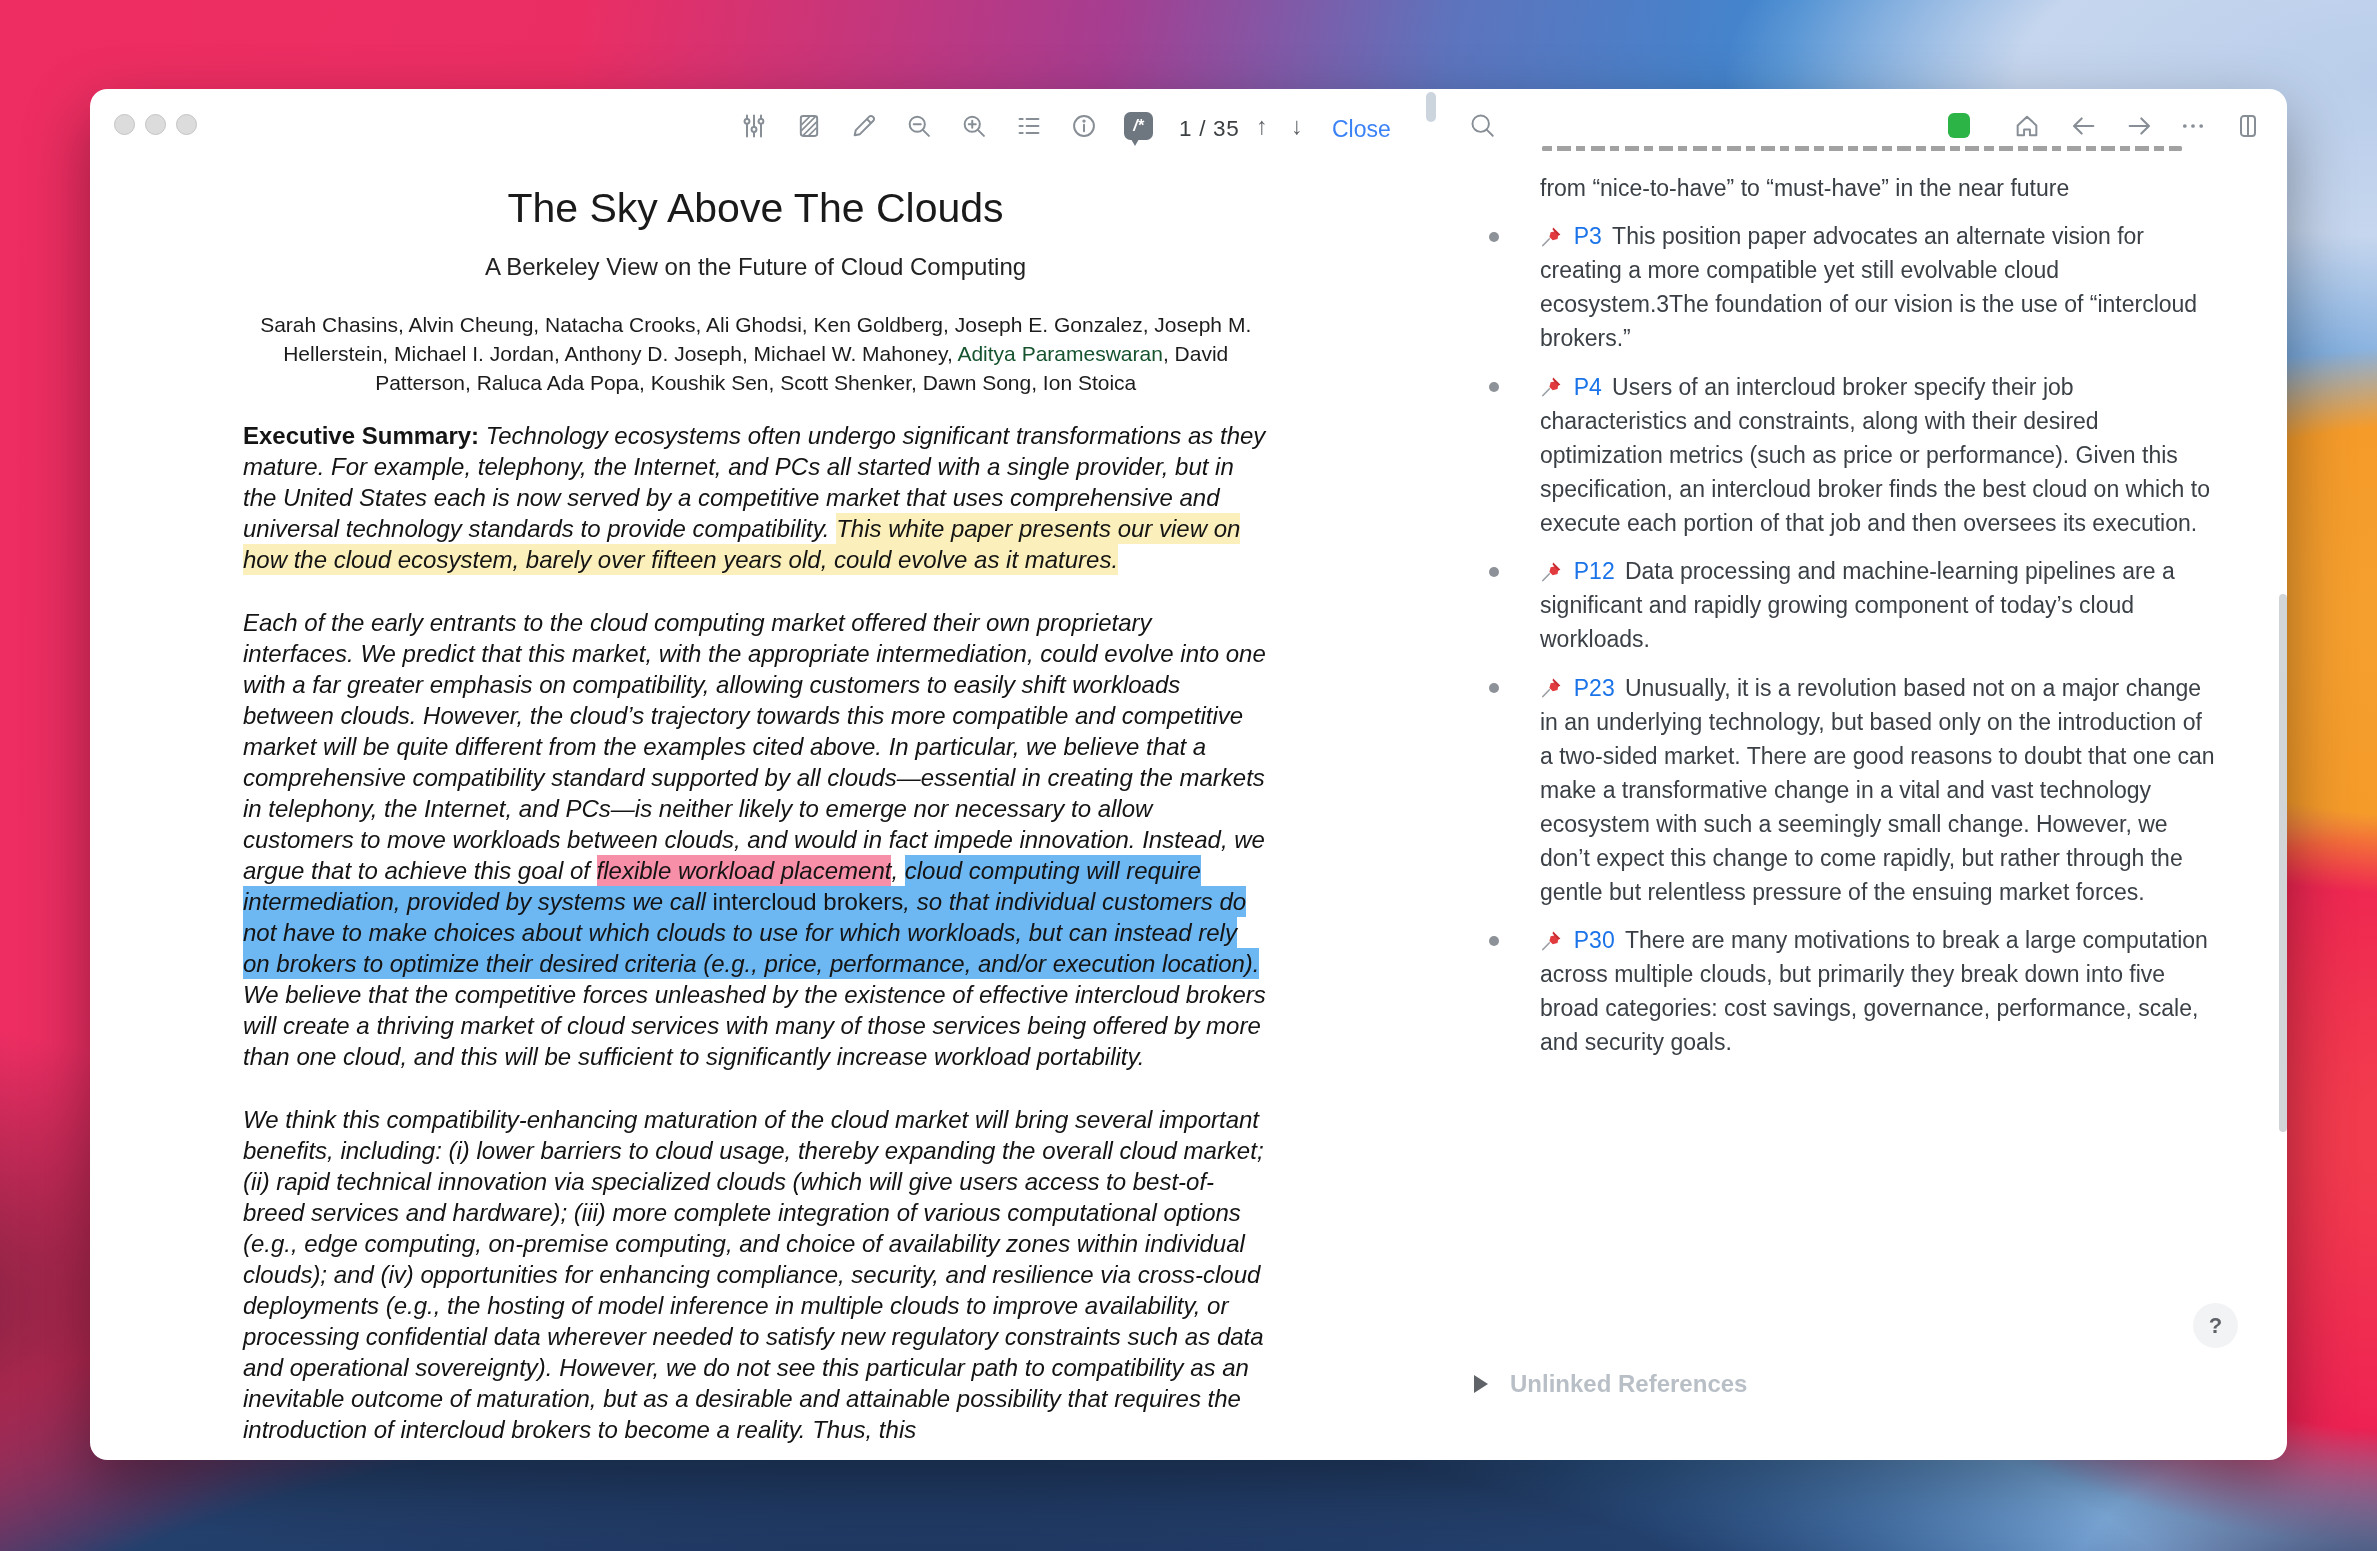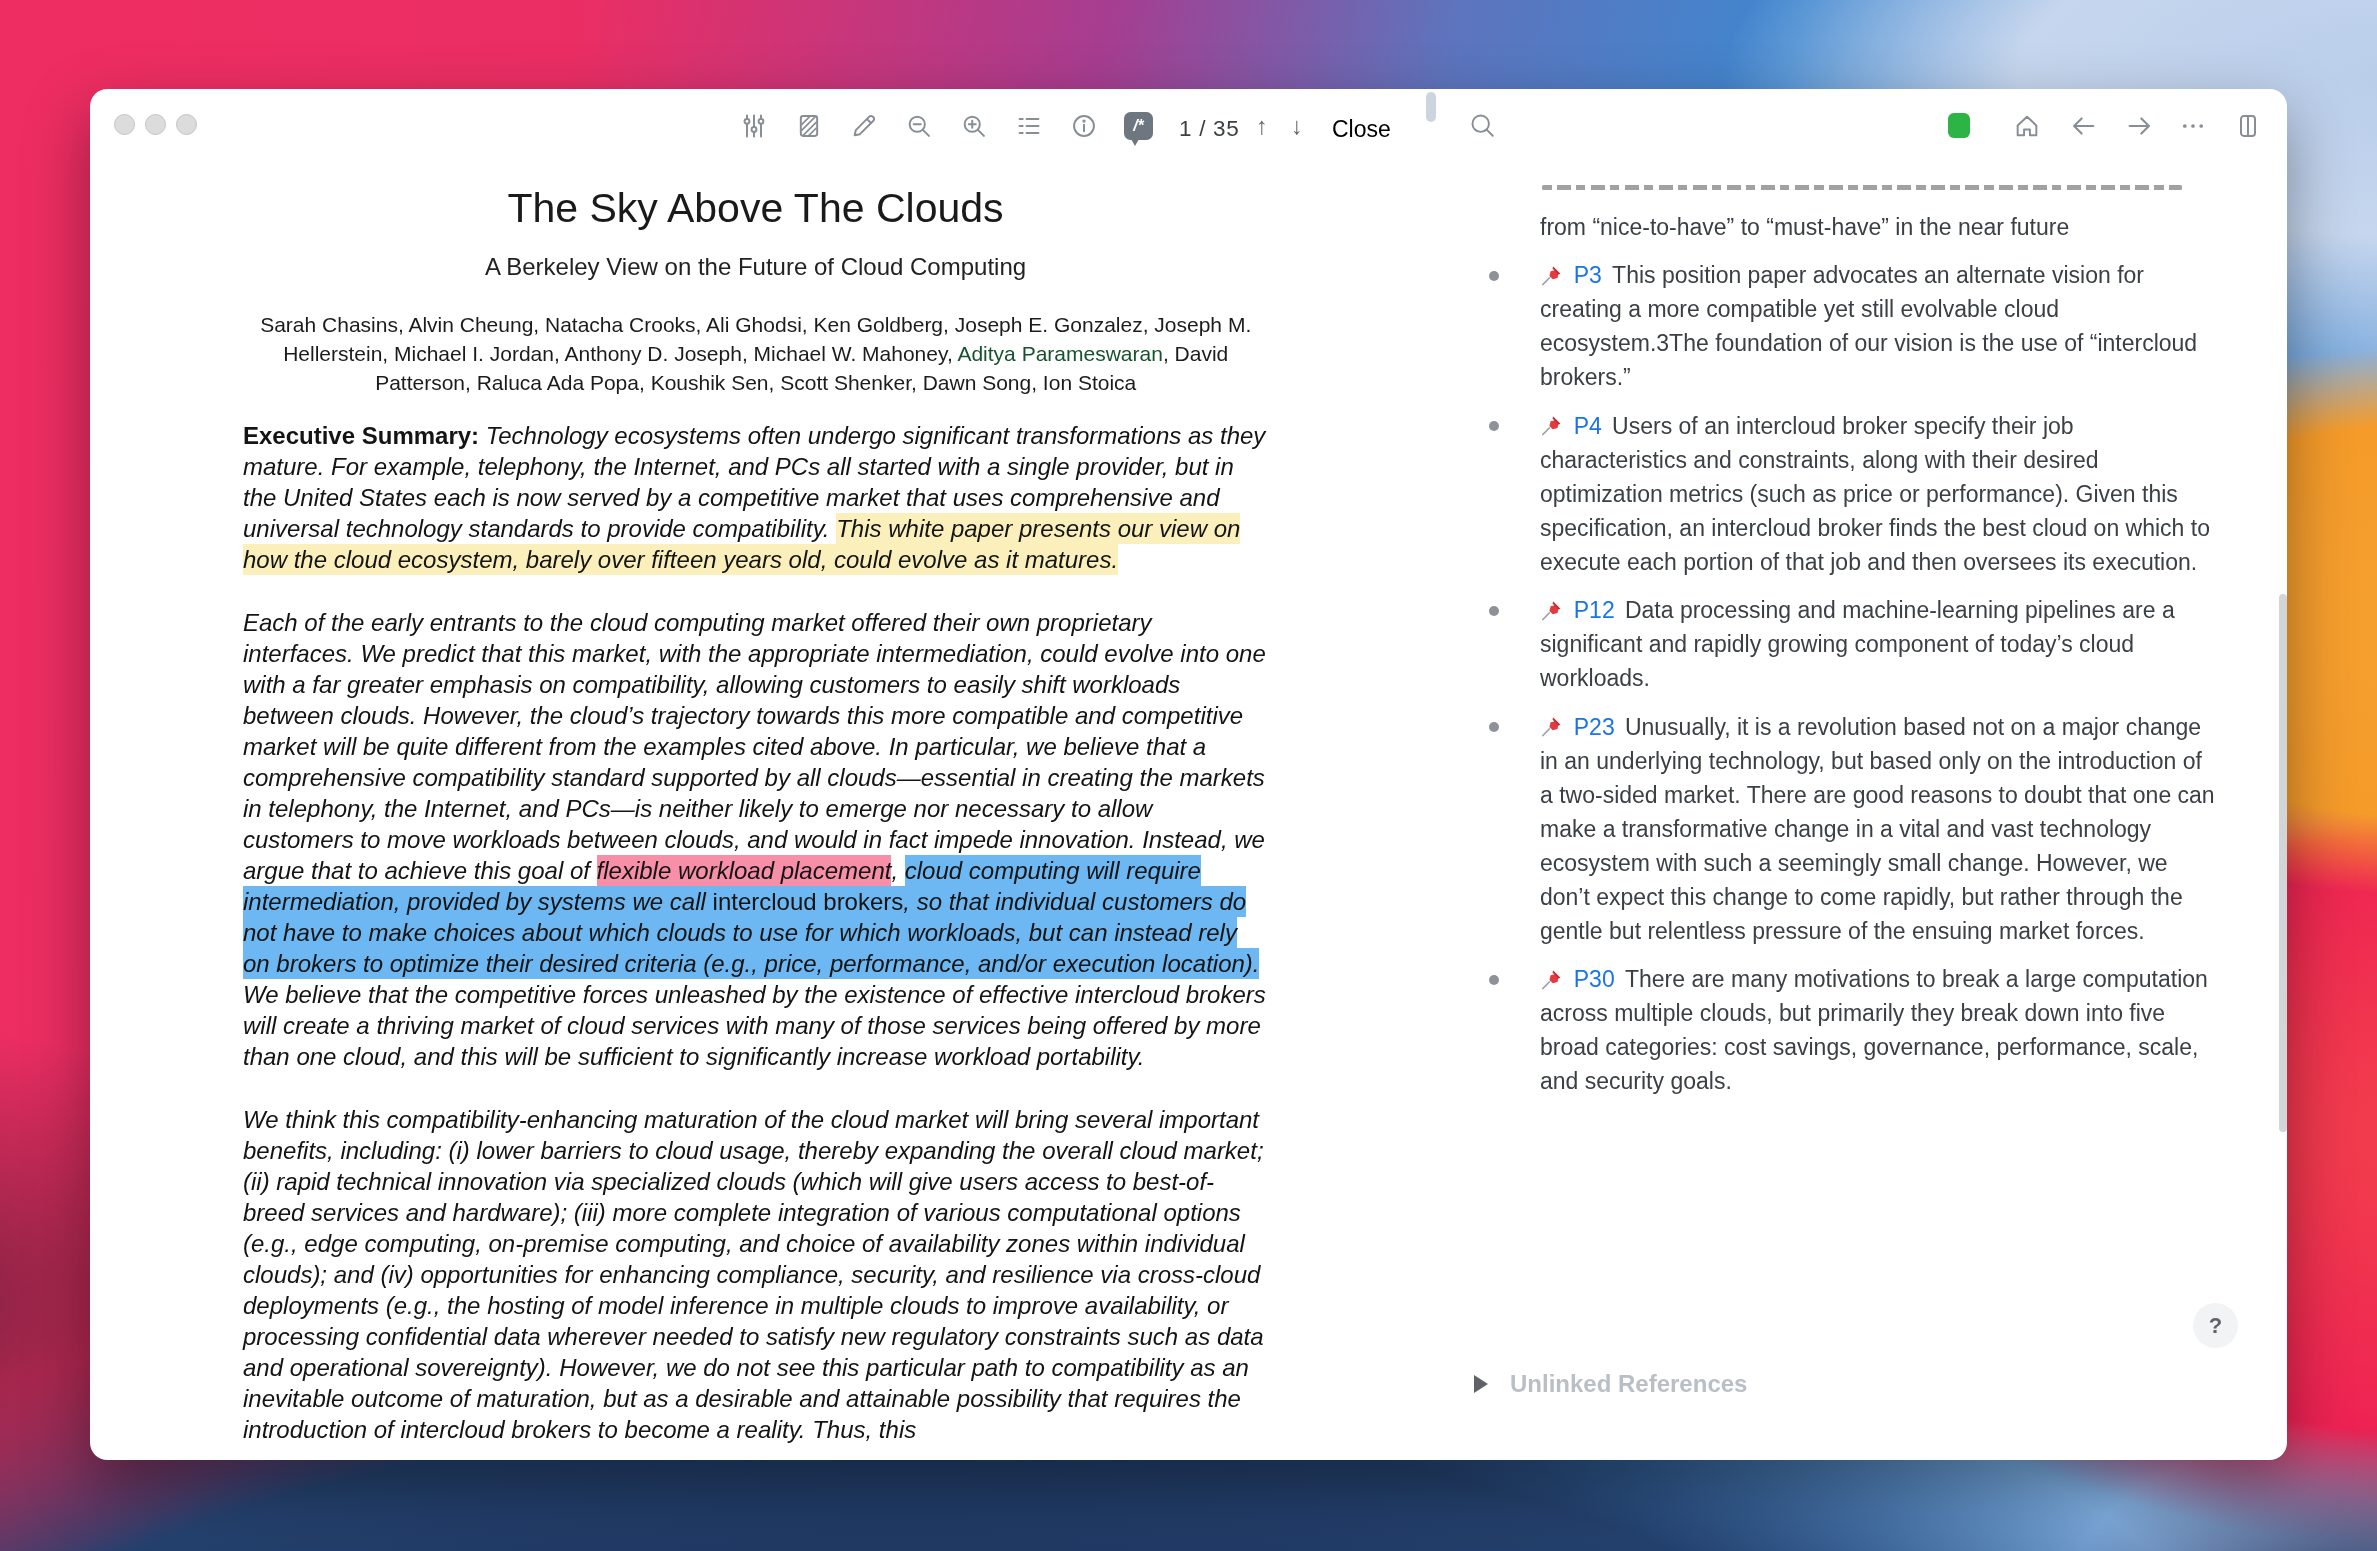--- a/index.html
+++ b/index.html
@@ -23,21 +23,21 @@
   
   .lights{position:absolute;left:24px;top:25px;display:flex;gap:10.2px;}
   .light{width:19px;height:19px;border-radius:50%;background:#dcdcdc;border:0.7px solid #c3c3c3;}
 
   
   .tb-icon{width:29px;height:29px;display:flex;align-items:center;justify-content:center;color:#878e96;background:none;border:none;padding:0;}
   .tb-icon svg{display:block;}
   .toolbar-left{position:absolute;left:649px;top:22px;display:flex;gap:26px;align-items:center;}
   .pg{position:absolute;left:1089px;top:27px;font-size:22.5px;color:#3c4043;letter-spacing:0.7px;}
   .nav-arrow{position:absolute;top:22px;font-size:24px;color:#5f6368;background:none;border:none;}
-  .close-btn{position:absolute;left:1236px;top:26px;font-size:23px;color:#000000;background:none;border:none;font-family:inherit;}
+  .close-btn{position:absolute;left:1236px;top:26px;font-size:23px;color:#3b82f6;background:none;border:none;font-family:inherit;}
   .toolbar-right{position:absolute;left:1378px;top:22px;width:814px;height:32px;}
   .tr-abs{position:absolute;top:0;}
 
   .swatch{width:22px;height:25px;border-radius:5.8px;}
 
   
   .pdf-pane{position:absolute;left:0;top:0;width:1335px;height:1491px;overflow:hidden;}
   .pdf-content{width:1025px;margin-left:153px;padding-top:95px;color:#141414;}
   .doc-title{font-size:41px;line-height:49px;text-align:center;color:#1a1a1a;}
   .doc-subtitle{font-size:24px;line-height:29px;text-align:center;margin-top:19px;color:#222;}
@@ -50,21 +50,21 @@
   .hl-yellow{background:var(--hl-yellow);}
   .hl-pink{background:var(--hl-pink);}
   .hl-blue{background:var(--hl-blue);}
   mark,.hl-yellow,.hl-pink,.hl-blue{padding:2.2px 0;box-decoration-break:clone;-webkit-box-decoration-break:clone;}
 
   
   .divider-pill{position:absolute;left:1336px;top:2.9px;width:9.5px;height:30.5px;border-radius:5.1px;background:#ccd5de;}
 
   
   .notes-pane{position:absolute;left:1335px;top:0;width:862px;height:1371px;overflow:hidden;}
-  .notes-scroll{padding:57px 71px 0 92px;margin-top:39px;}
+  .notes-scroll{padding:57px 71px 0 92px;}
   .clipped-line{height:5.1px;width:640px;margin-left:25px;border-radius:1.5px;opacity:.55;
     background:repeating-linear-gradient(90deg,#555 0 9.5px,transparent 9.5px 15.3px,#555 15.3px 29px,transparent 29px 34px);
     margin-bottom:19.6px;}
   .cont-line{margin-left:23px;font-size:23px;line-height:34px;color:#3b4046;margin-bottom:14.5px;}
   .note-item{position:relative;padding-left:23px;font-size:23px;line-height:34px;color:#3b4046;margin-bottom:14.5px;width:675px;}
   .note-item .dot{position:absolute;left:-28px;top:12.4px;width:10.2px;height:10.2px;border-radius:50%;background:#8d9298;}
   .note-item .pin{display:inline-block;width:23px;height:23px;vertical-align:-3.6px;margin-right:4.4px;}
   .note-item .plabel{font-weight:normal;color:var(--plabel);margin-right:10.2px;}
   .unlinked{position:absolute;left:49px;top:1281px;display:flex;align-items:center;gap:22px;}
   .unlinked .tri{width:0;height:0;border-left:14.5px solid #5f6368;border-top:9.5px solid transparent;border-bottom:9.5px solid transparent;}

